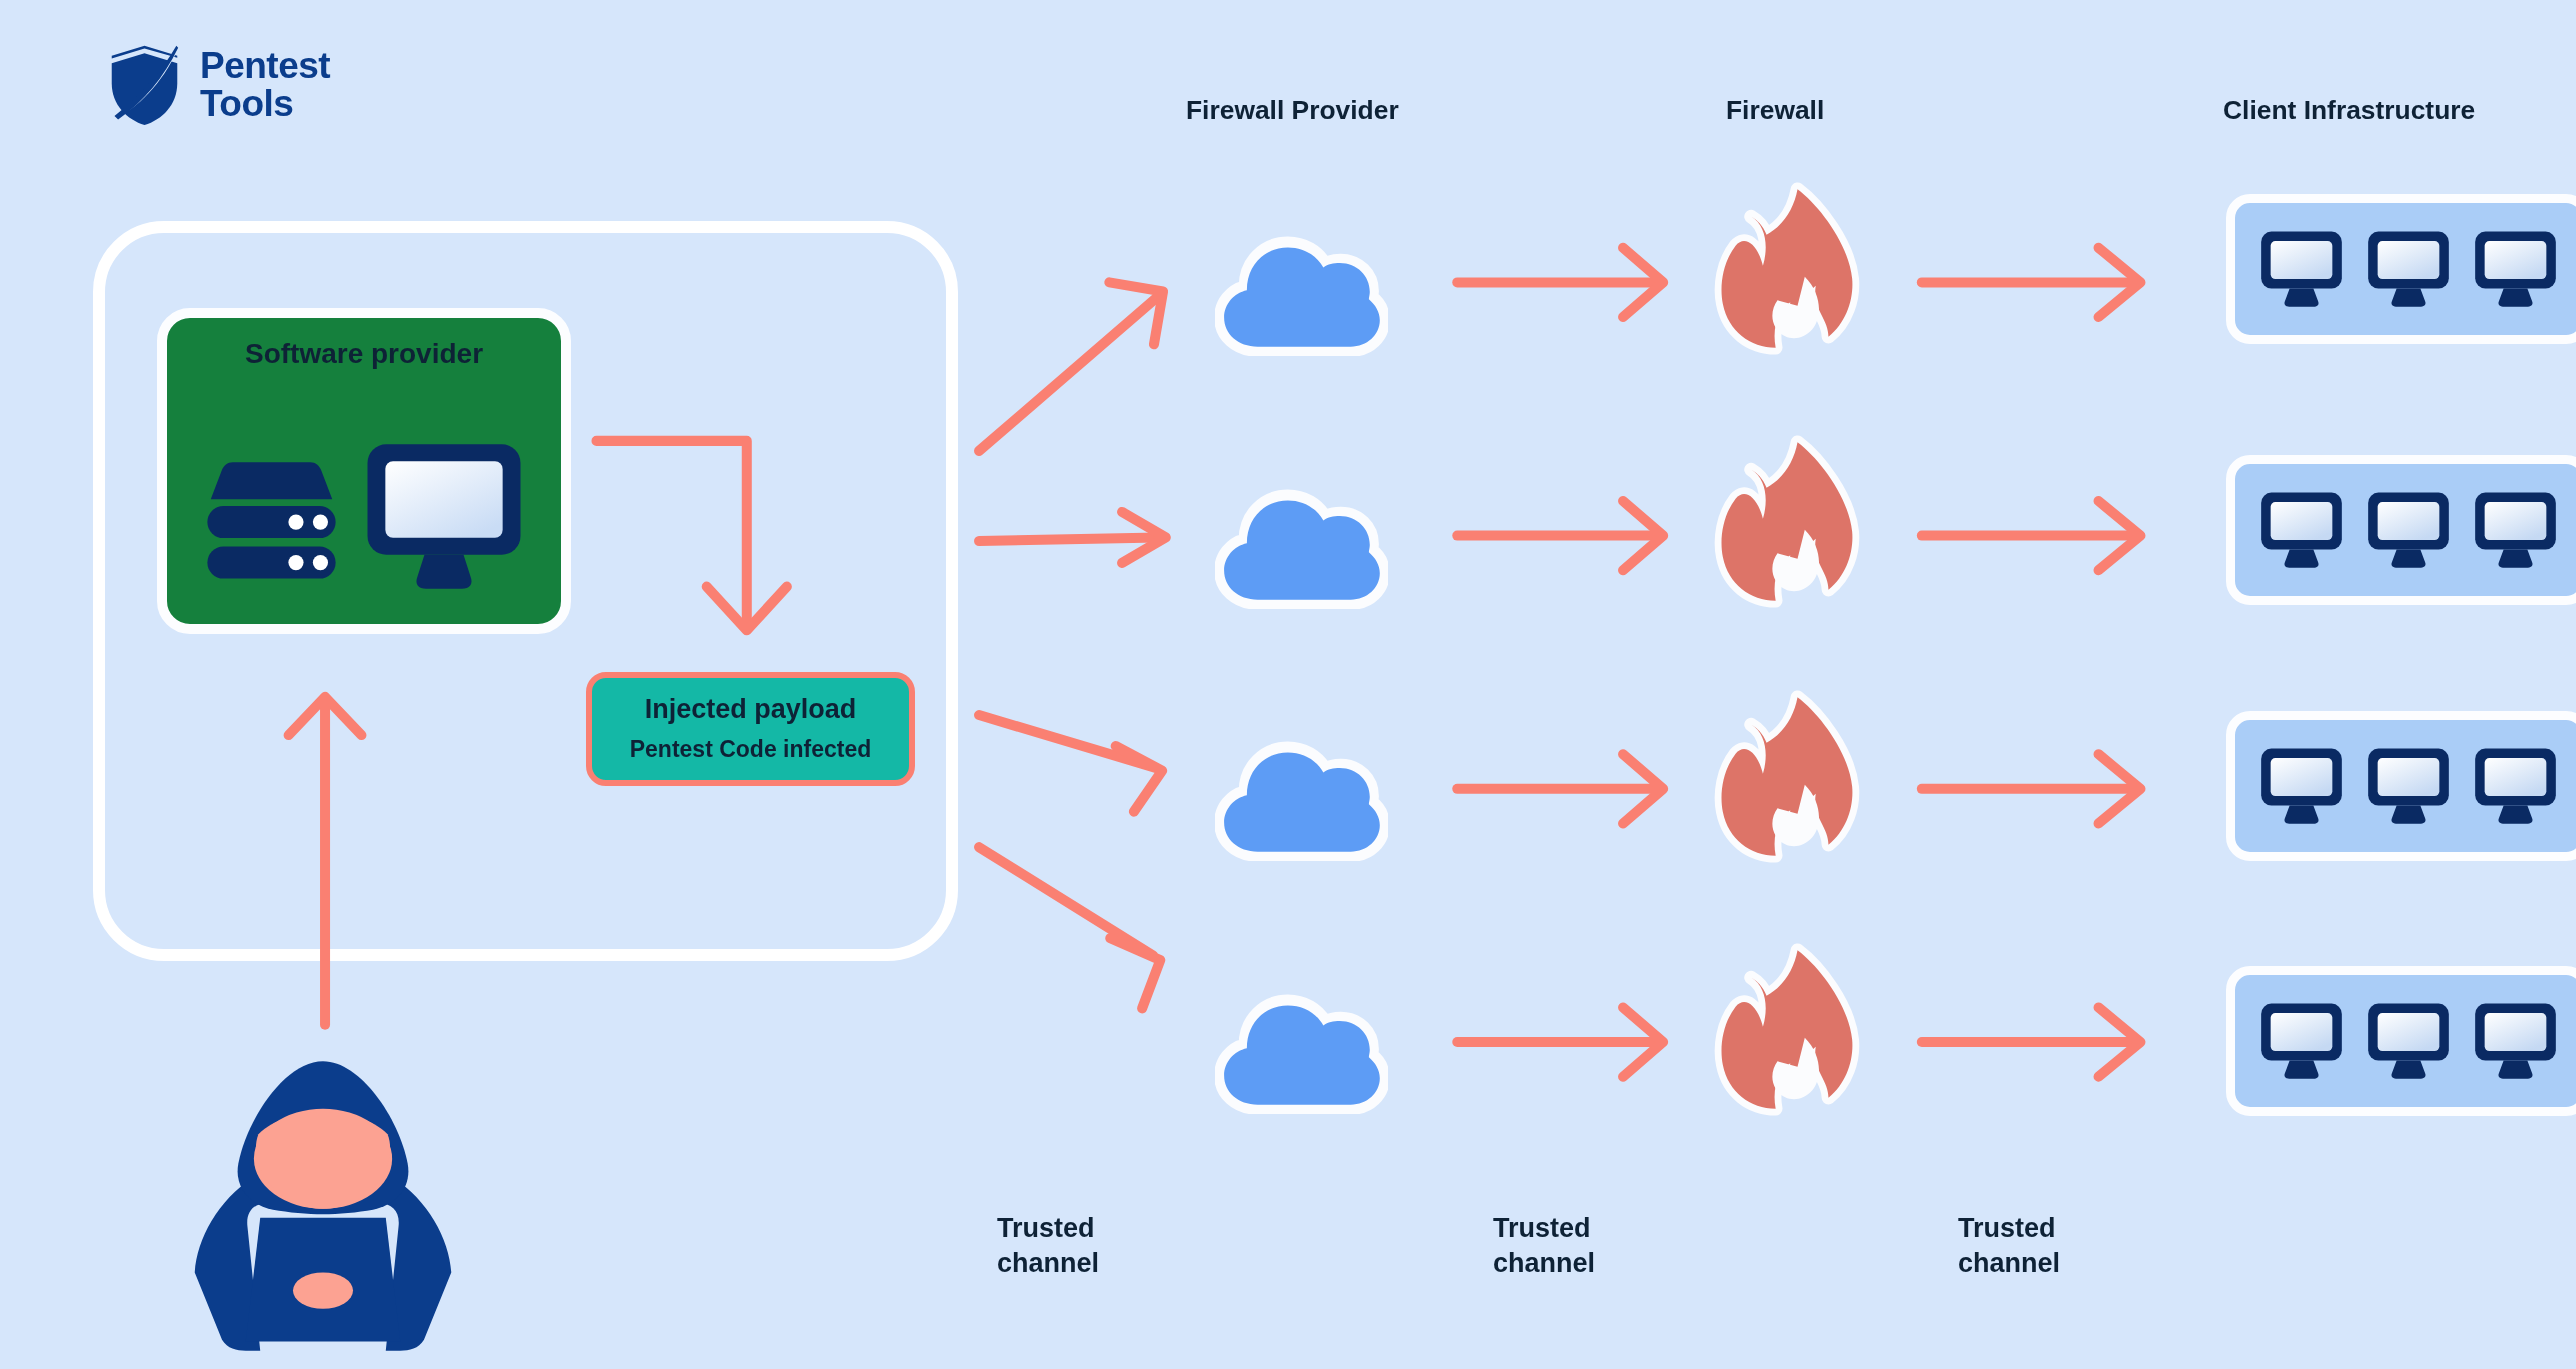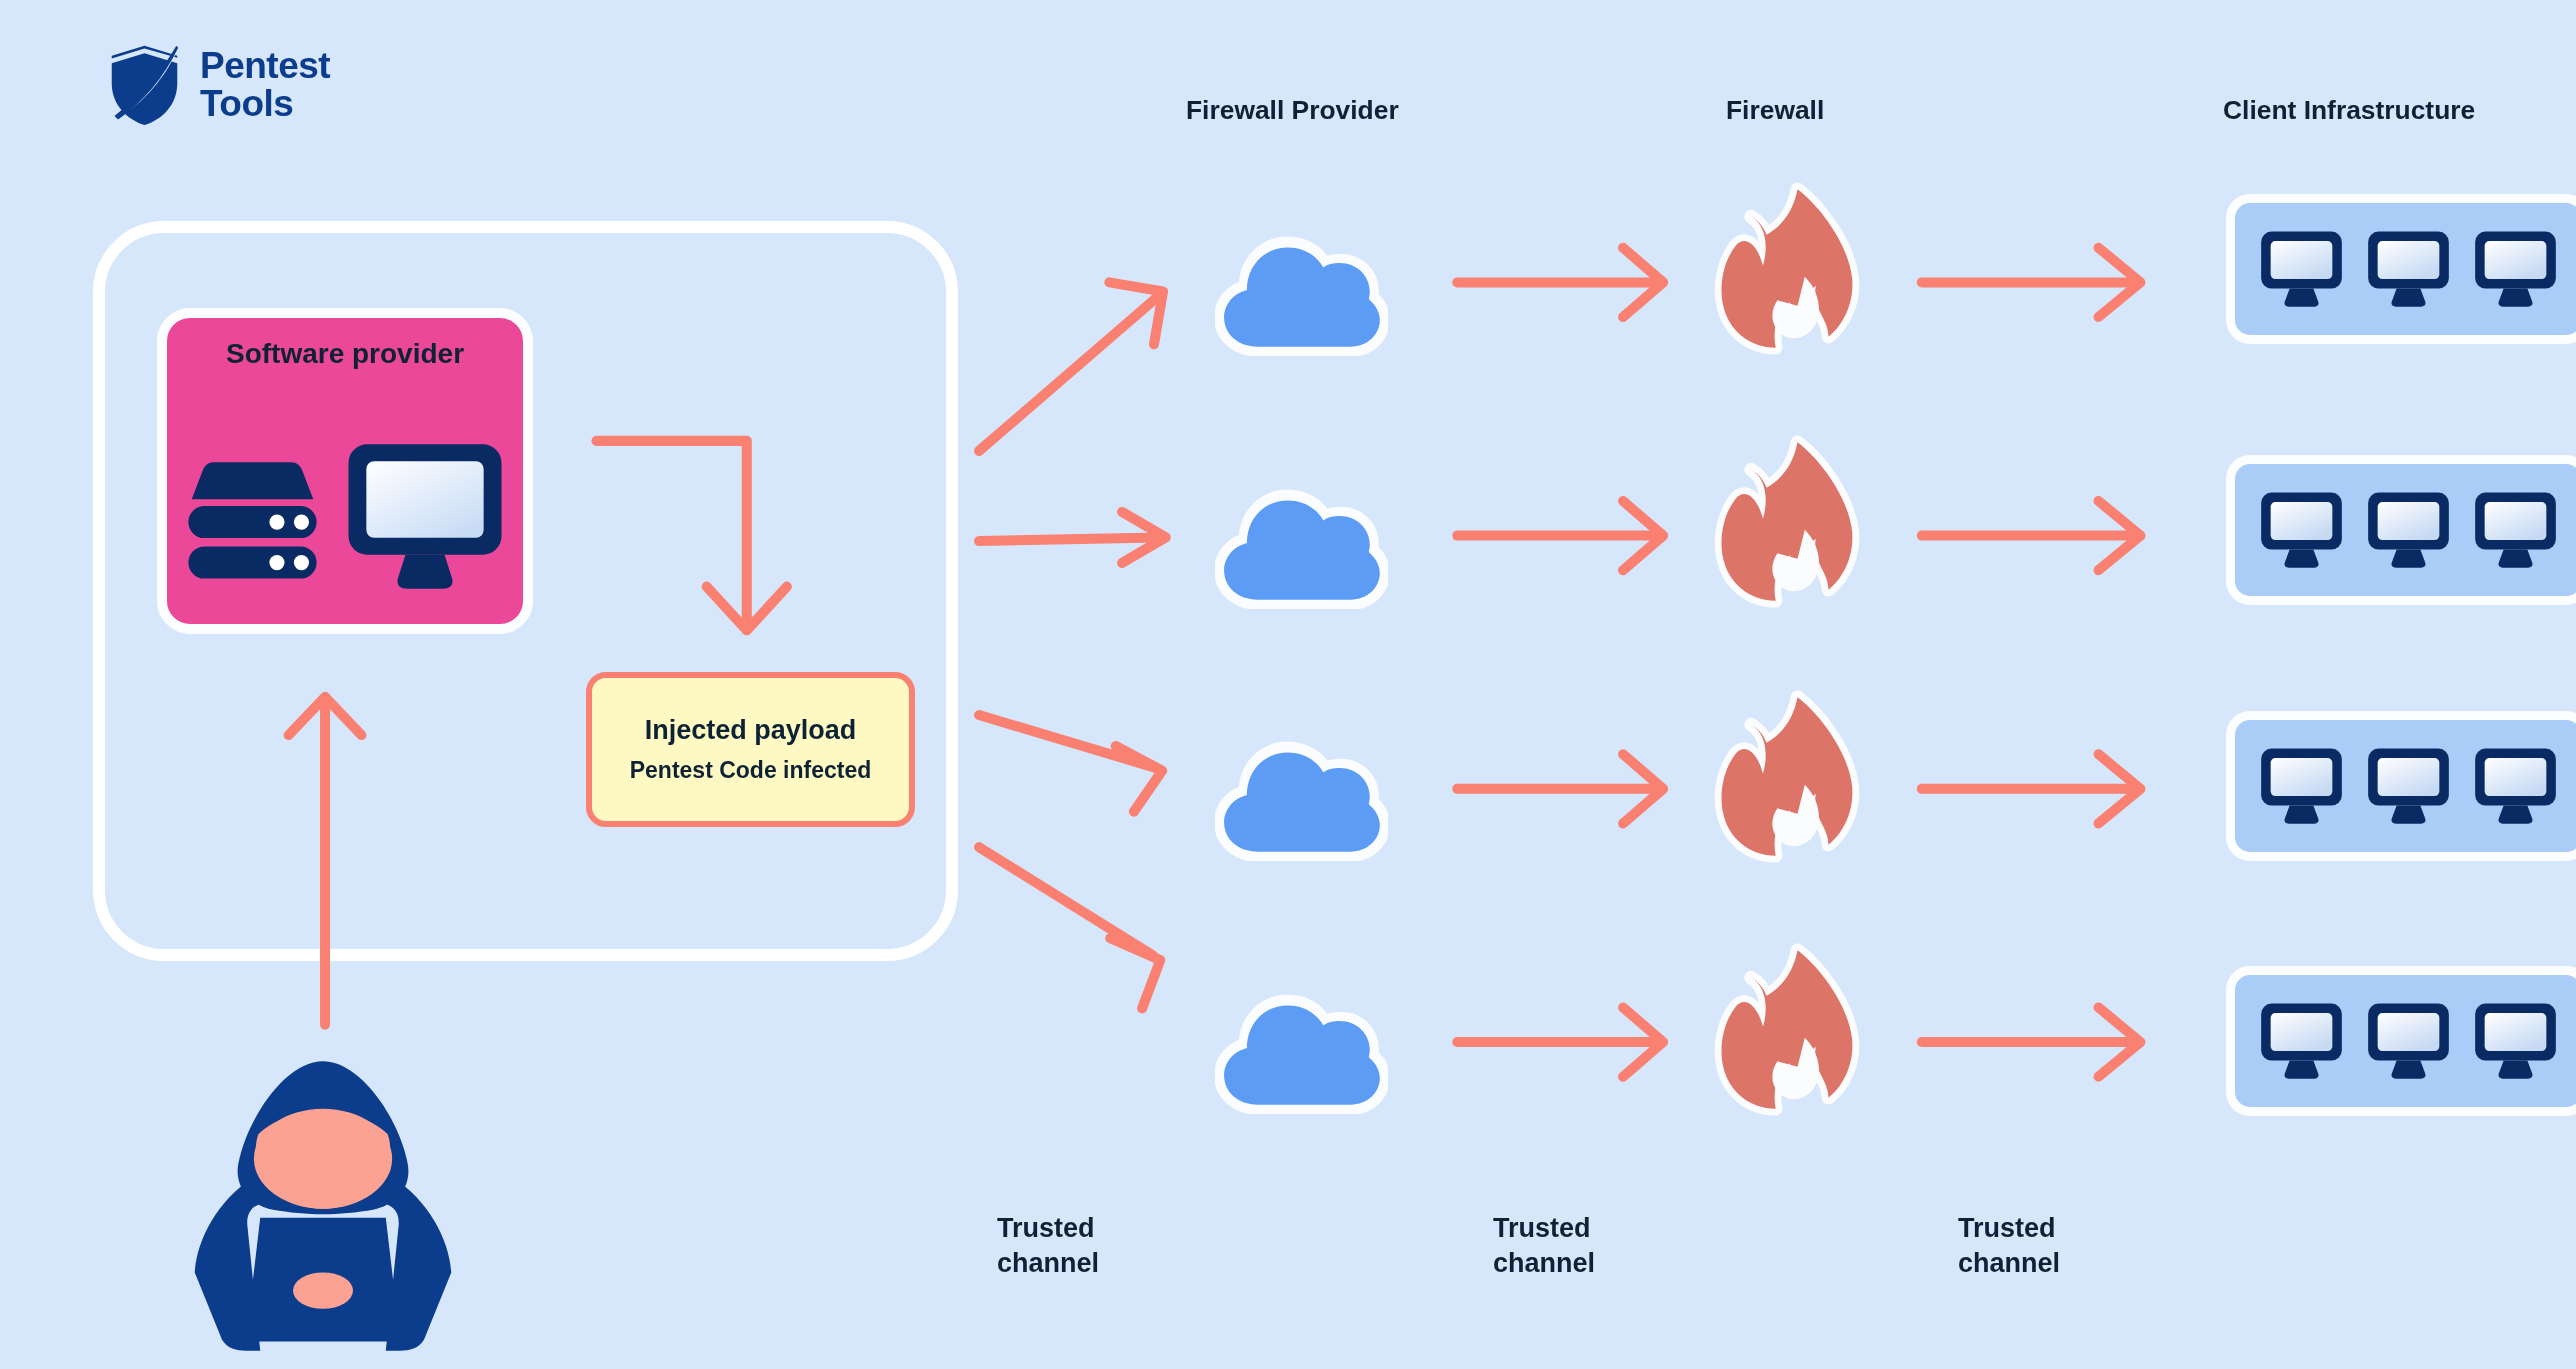--- a/index.html
+++ b/index.html
@@ -30,37 +30,37 @@
 
   
   #provider-container{
     position:absolute;left:64px;top:221px;width:865px;height:740px;
     border:12.8px solid #FFFFFF;border-radius:71px;box-sizing:border-box;
     background:transparent;
   }
 
   
   #software-provider{
-    position:absolute;left:128px;top:308px;width:376px;height:326px;
-    background:#ec4899;border:10px solid #FCFDFF;border-radius:33px;
+    position:absolute;left:128px;top:308px;width:414px;height:326px;
+    background:#15803d;border:10px solid #FCFDFF;border-radius:33px;
     box-sizing:border-box;
   }
   #software-provider .sp-title{
     position:absolute;left:0;right:0;top:20px;text-align:center;
     font-size:28px;font-weight:bold;color:#0E2236;
   }
   #software-provider .sp-icons{
     position:absolute;left:0;right:0;top:95px;height:210px;
     display:flex;align-items:center;justify-content:center;gap:24px;
   }
 
   
   #payload-box{
-    position:absolute;left:557px;top:672px;width:329px;height:155px;
-    background:#fef9c3;border:6.4px solid #FA8072;border-radius:20px;
+    position:absolute;left:557px;top:672px;width:329px;height:114px;
+    background:#14b8a6;border:6.4px solid #FA8072;border-radius:20px;
     box-sizing:border-box;
     display:flex;flex-direction:column;align-items:center;justify-content:center;gap:11px;
   }
   #payload-box .pb-title{font-size:27px;font-weight:bold;color:#0E2236;}
   #payload-box .pb-sub{font-size:23px;font-weight:bold;color:#0E2236;text-align:center;line-height:1.18;}
 
   
   #hacker{position:absolute;left:153px;top:1061px;width:282px;height:290px;}
 
   

